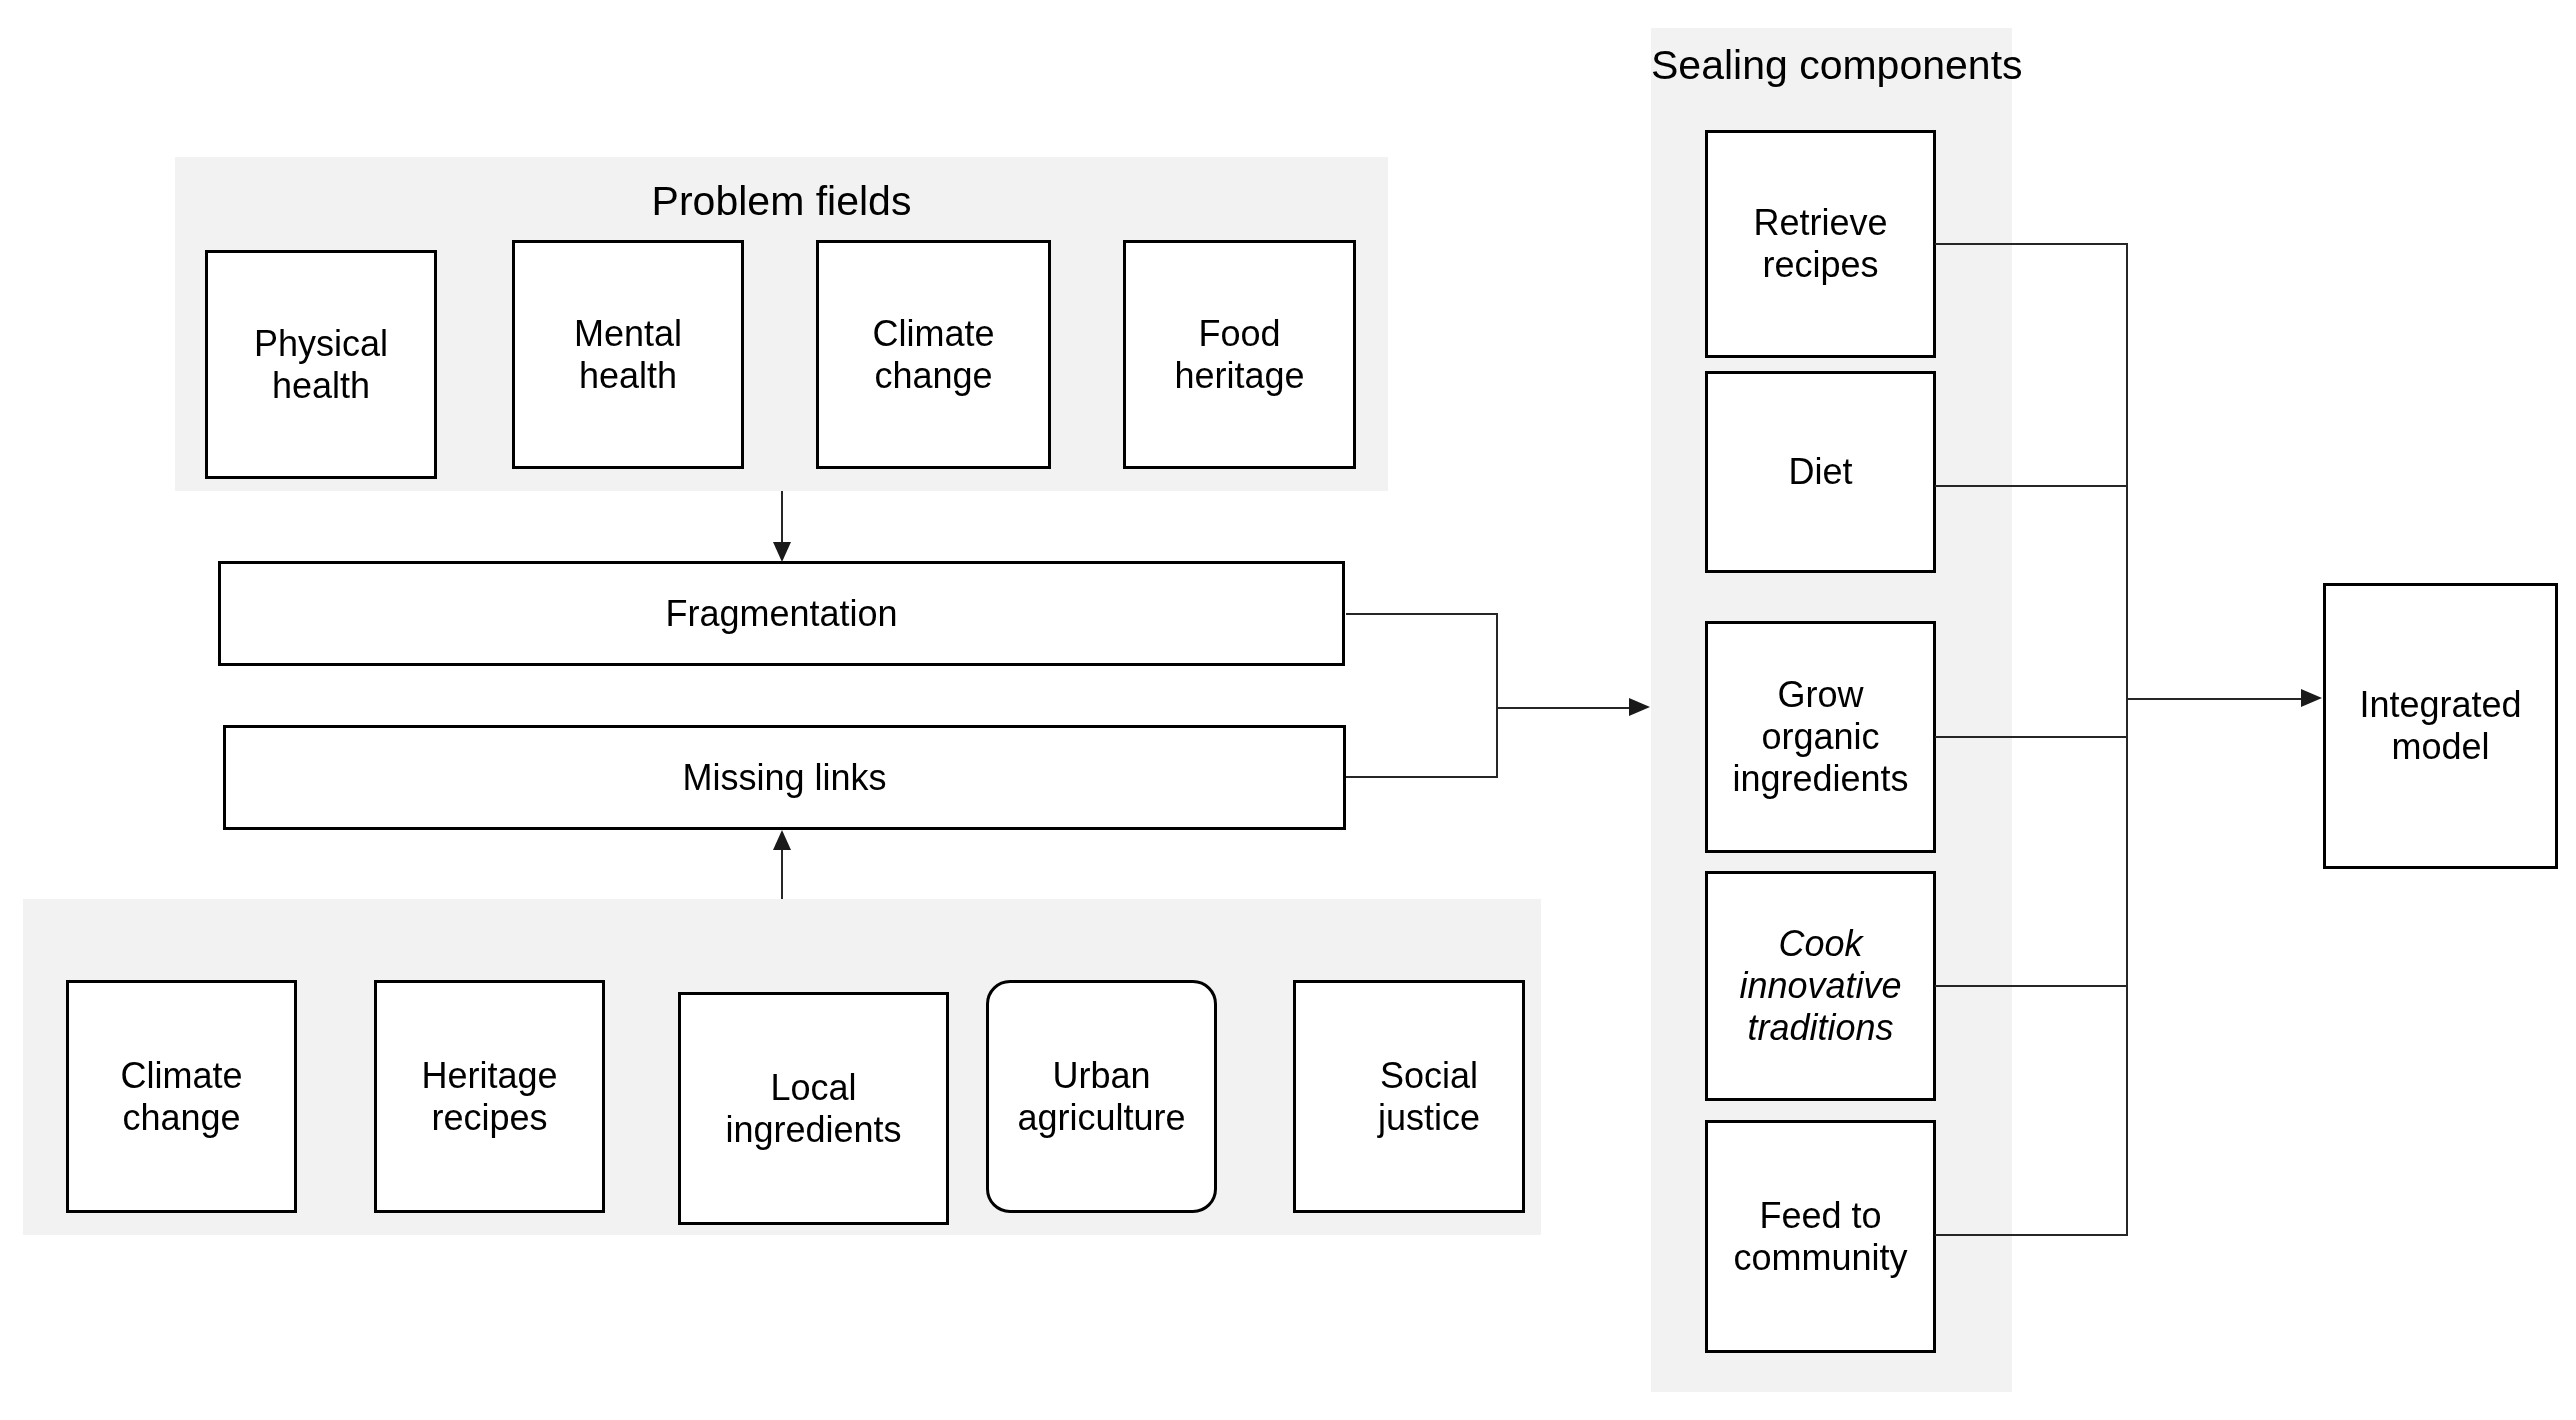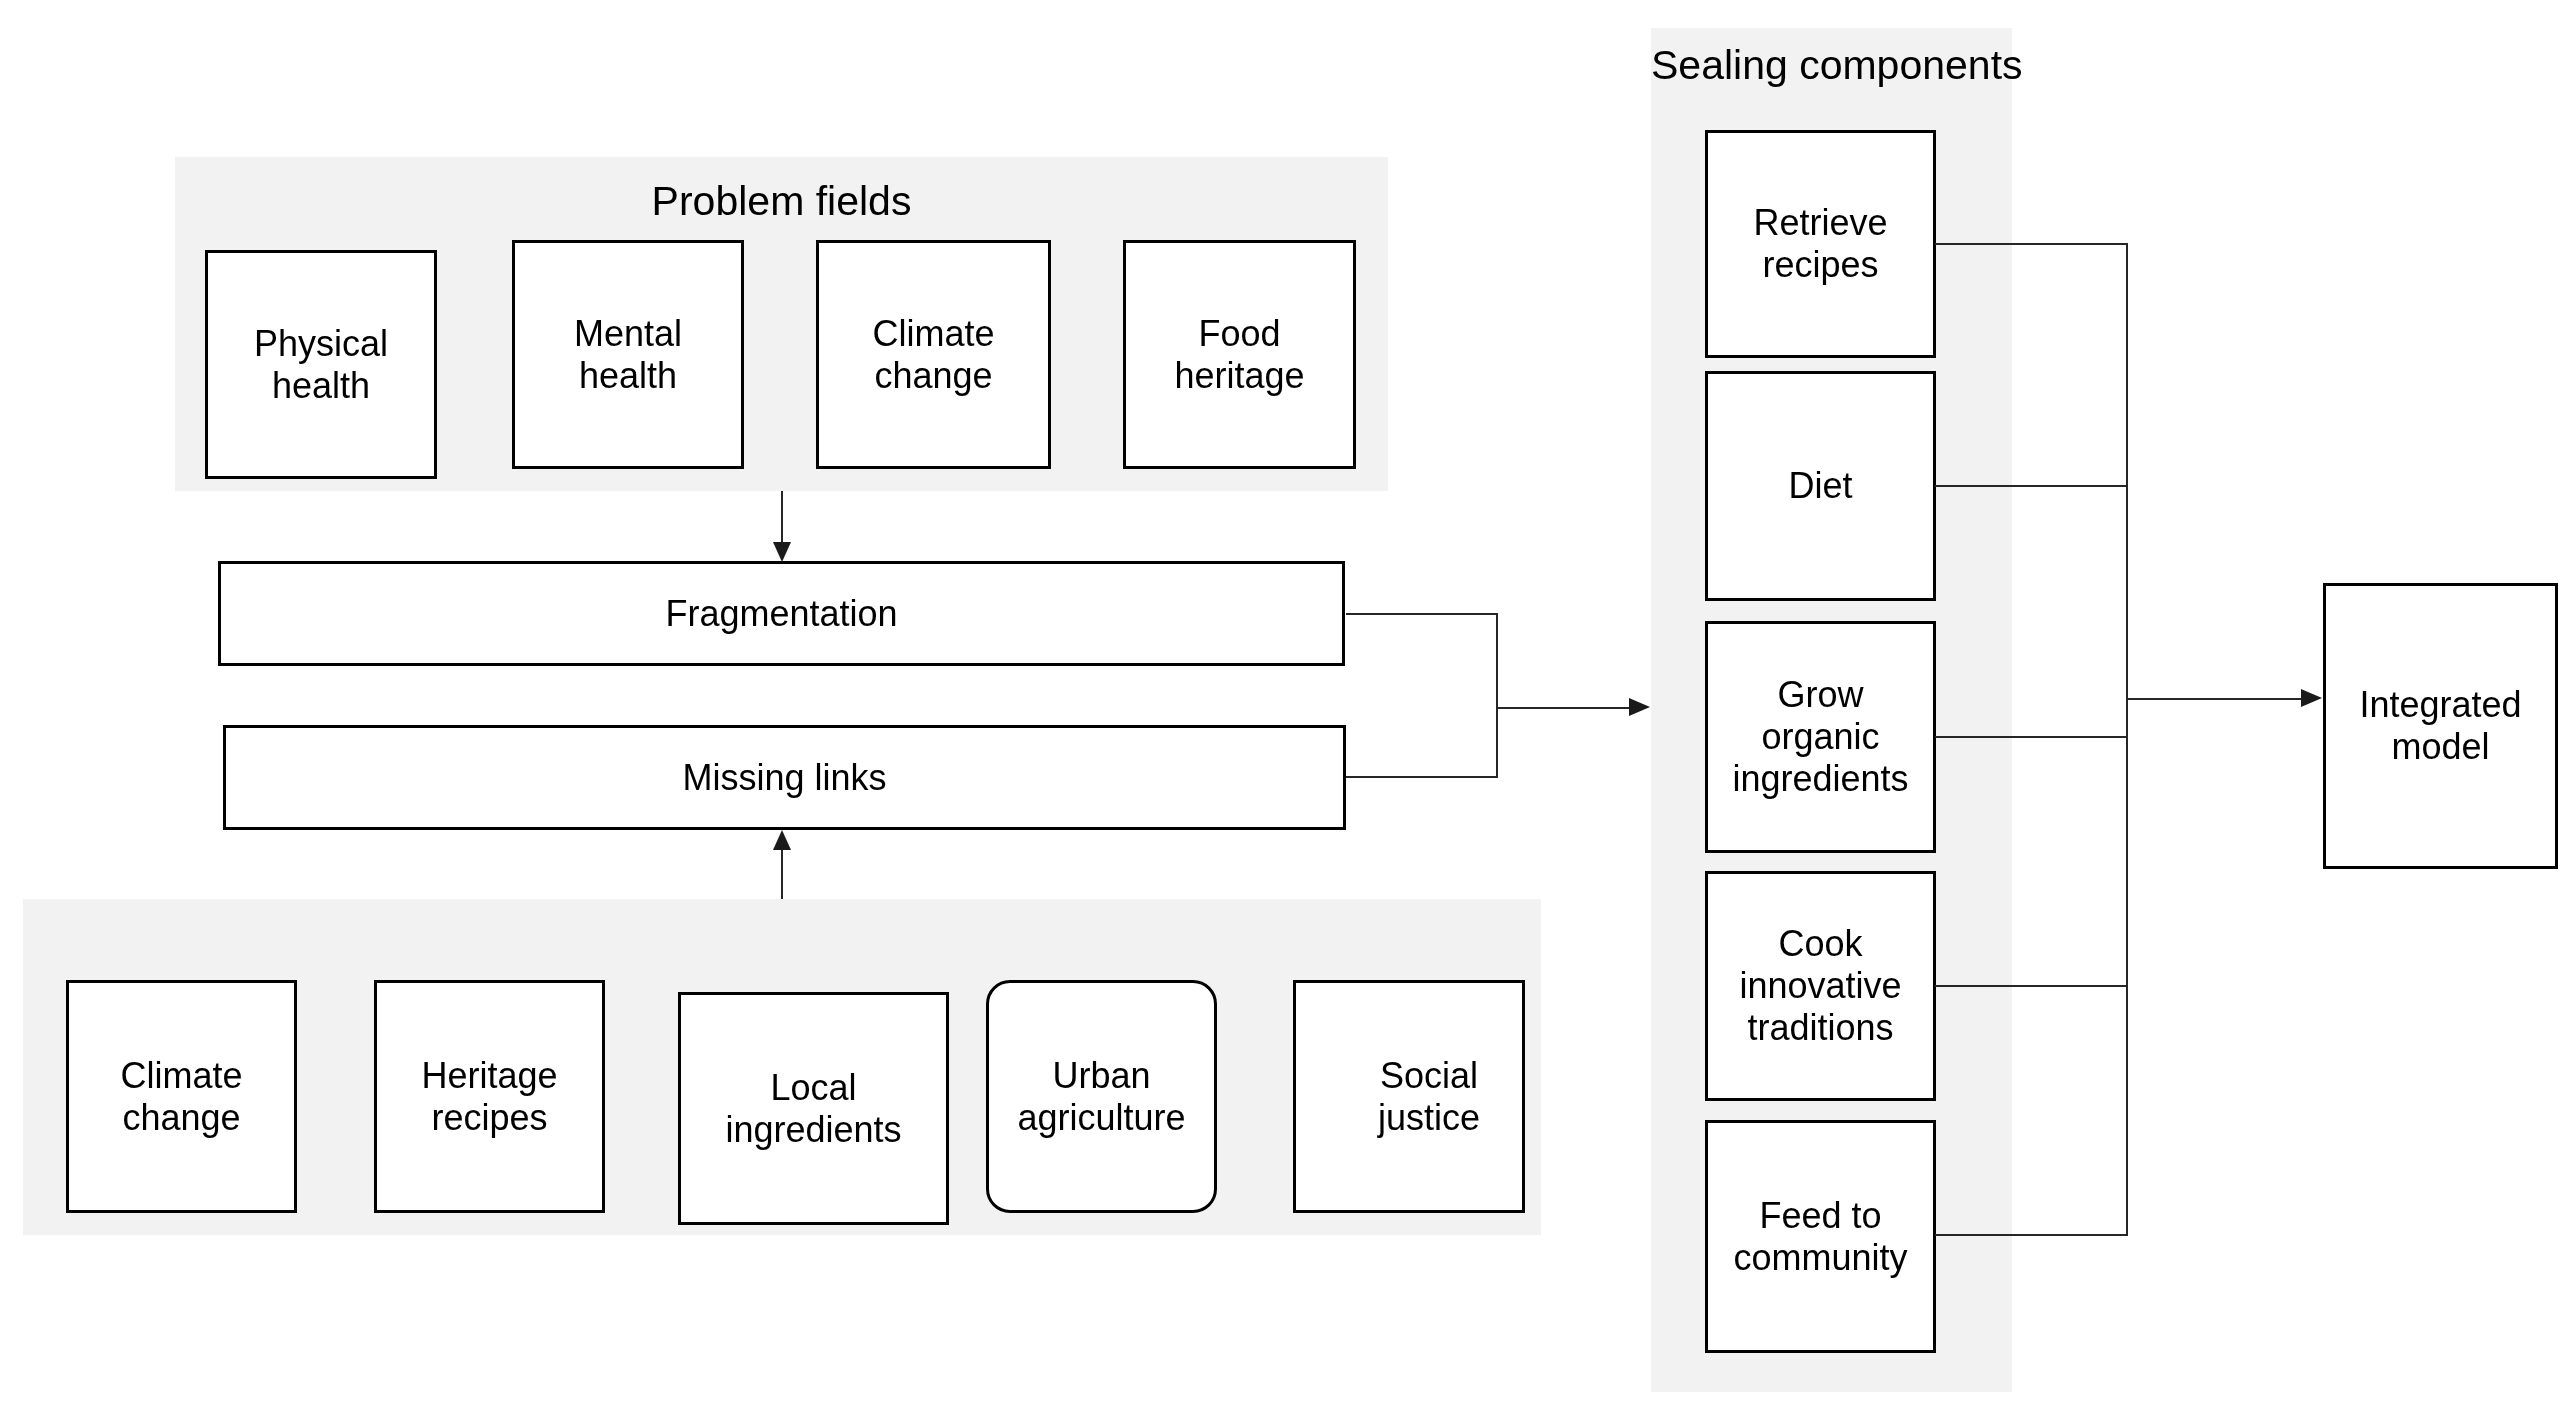--- a/index.html
+++ b/index.html
@@ -116,27 +116,27 @@
     <div class="node" style="left:1270px; top:81px; width:232px; height:233px;padding-left:40px;">
       <span class="label">Social justice</span>
     </div>
   </div>
 
   <div class="group" style="left:1651px; top:28px; width:361px; height:1364px;">
     <div class="group-title" style="top:15px;">Sealing components</div>
     <div class="node" style="left:54px; top:102px; width:231px; height:228px;">
       <span class="label">Retrieve recipes</span>
     </div>
-    <div class="node" style="left:54px; top:343px; width:231px; height:230px;">
+    <div class="node" style="left:54px; top:343px; width:231px; height:202px;">
       <span class="label">Diet</span>
     </div>
     <div class="node" style="left:54px; top:593px; width:231px; height:232px;">
       <span class="label">Grow organic ingredients</span>
     </div>
-    <div class="node" style="left:54px; top:843px; width:231px; height:230px;">
+    <div class="node" style="left:54px; top:843px; width:231px; height:230px;font-style:italic;">
       <span class="label">Cook innovative traditions</span>
     </div>
     <div class="node" style="left:54px; top:1092px; width:231px; height:233px;">
       <span class="label">Feed to community</span>
     </div>
   </div>
 
   <div class="node" style="left:2323px; top:583px; width:235px; height:286px;">
     <span class="label">Integrated model</span>
   </div>

